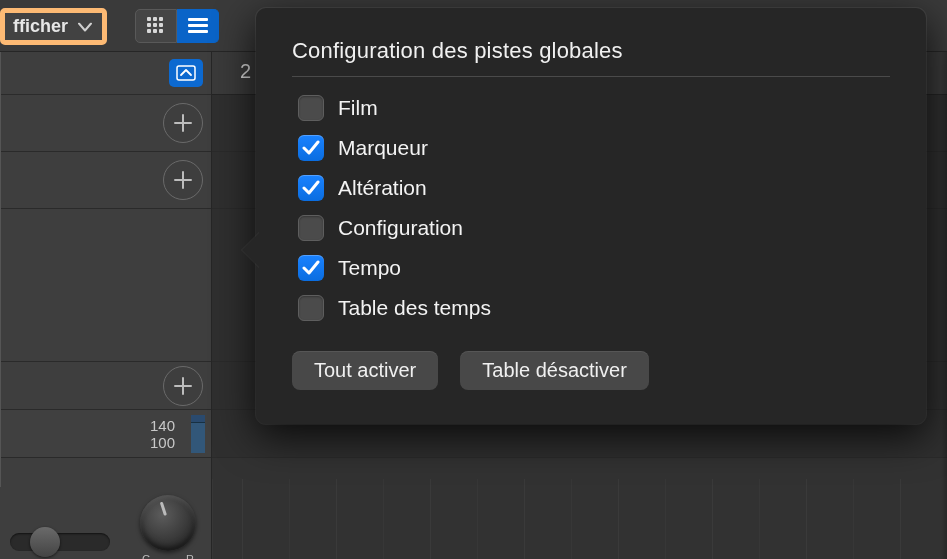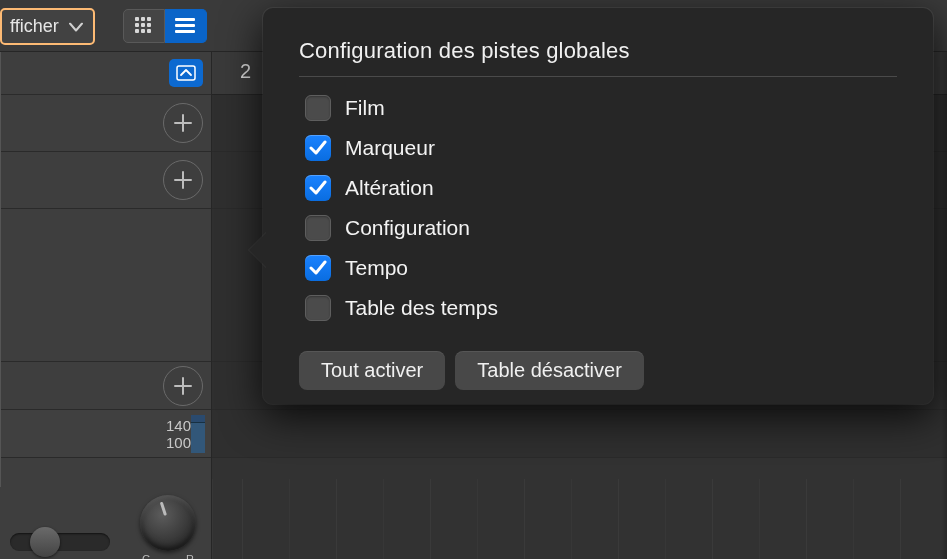--- a/index.html
+++ b/index.html
@@ -16,30 +16,31 @@
       height: 52px;
       background: #3a3a3a;
       border-bottom: 1px solid #262626;
       display: flex;
       align-items: center;
       padding-left: 0;
     }
     .dropdown-btn {
       height: 37px;
       background: #424242;
-      border: 2px solid #fdba74;
+      border: 5px solid #fdba74;
       border-radius: 5px;
       color: #e6e6e6;
       font-size: 18px;
       padding: 0 34px 0 8px;
       display: flex;
       align-items: center;
       position: relative;
       margin-right: 28px;
       margin-top: 2px;
+      font-weight: bold;
     }
     .dropdown-btn .chev {
       position: absolute;
       right: 10px;
       top: 50%;
       transform: translateY(-50%);
     }
     .view-toggle {
       display: flex;
       gap: 0;
@@ -113,21 +114,21 @@
       color: #bdbdbd;
       font-size: 26px;
       display: flex; align-items: center; justify-content: center;
     }
     .tempo-row {
       height: 48px;
       border-bottom: 1px solid #2a2a2a;
       display: flex;
       align-items: center;
       justify-content: flex-end;
-      gap: 0;
+      gap: 16px;
       padding-right: 6px;
       background: #404040;
     }
     .tempo-vals {
       display: flex; flex-direction: column; align-items: flex-end;
       color: #c8c8c8;
       font-size: 15px;
       line-height: 17px;
     }
     .tempo-bar {
@@ -203,27 +204,27 @@
     .bar-ticks {
       position:absolute; left:0; right:0; bottom:0; height:80px;
       pointer-events:none;
       background-image: repeating-linear-gradient(to right, #4a4a4a 0 1px, transparent 1px 94px), repeating-linear-gradient(to right, #414141 0 1px, transparent 1px 47px);
       background-position: 30px 0;
       opacity:0.35;
     }
     
     .popover {
       position: absolute;
-      left: 263px;
+      left: 256px;
       top: 8px;
       width: 670px;
       background: #262626;
       border-radius: 10px;
       box-shadow: 0 0 0 1px rgba(255,255,255,0.06), 0 12px 40px rgba(0,0,0,0.8);
-      padding: 30px 36px 14px 36px;
+      padding: 30px 36px 34px 36px;
       color: #e9e9e9;
     }
     .popover-arrow {
       position: absolute;
       left: -14px;
       top: 224px;
       width: 0; height: 0;
       border-top: 18px solid transparent;
       border-bottom: 18px solid transparent;
       border-right: 18px solid #262626;
@@ -257,21 +258,21 @@
       box-shadow: inset 0 1px 0 rgba(255,255,255,0.25);
     }
     .checkbox.unchecked {
       background: #4b4b4b;
       border: 1px solid #5e5e5e;
       box-shadow: inset 0 1px 2px rgba(0,0,0,0.3);
     }
     .checkbox svg { width: 18px; height: 16px; }
     .btn-row {
       display: flex;
-      gap: 10px;
+      gap: 22px;
       align-items: flex-end;
       flex-wrap: nowrap;
     }
     .pill-btn {
       background: #484848;
       border-radius: 8px;
       padding: 8px 22px;
       color: #f0f0f0;
       font-size: 20px;
       text-align: center;

